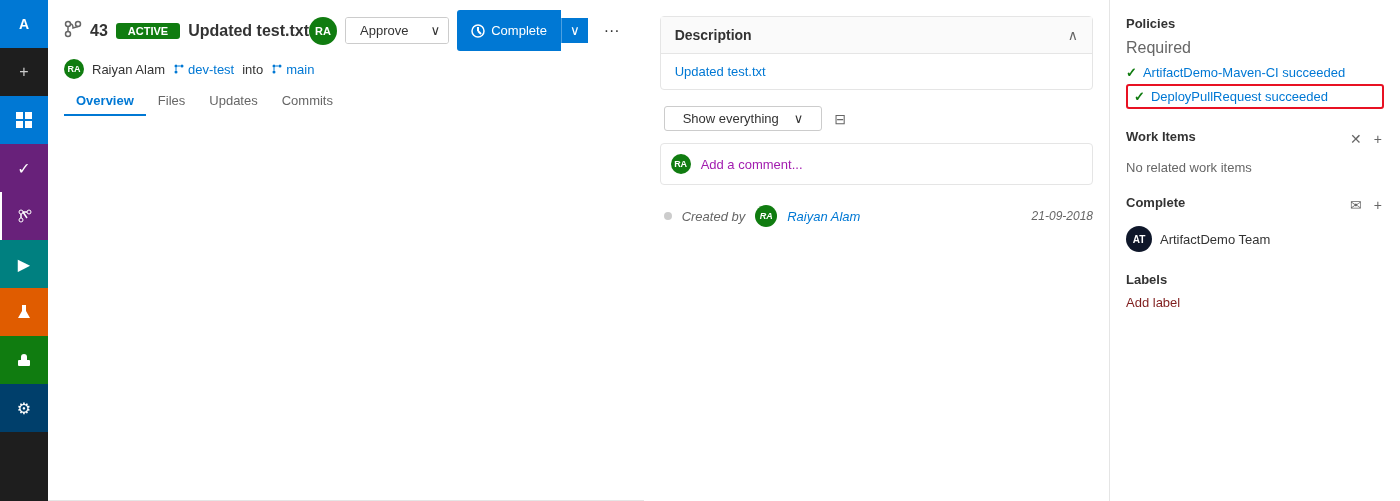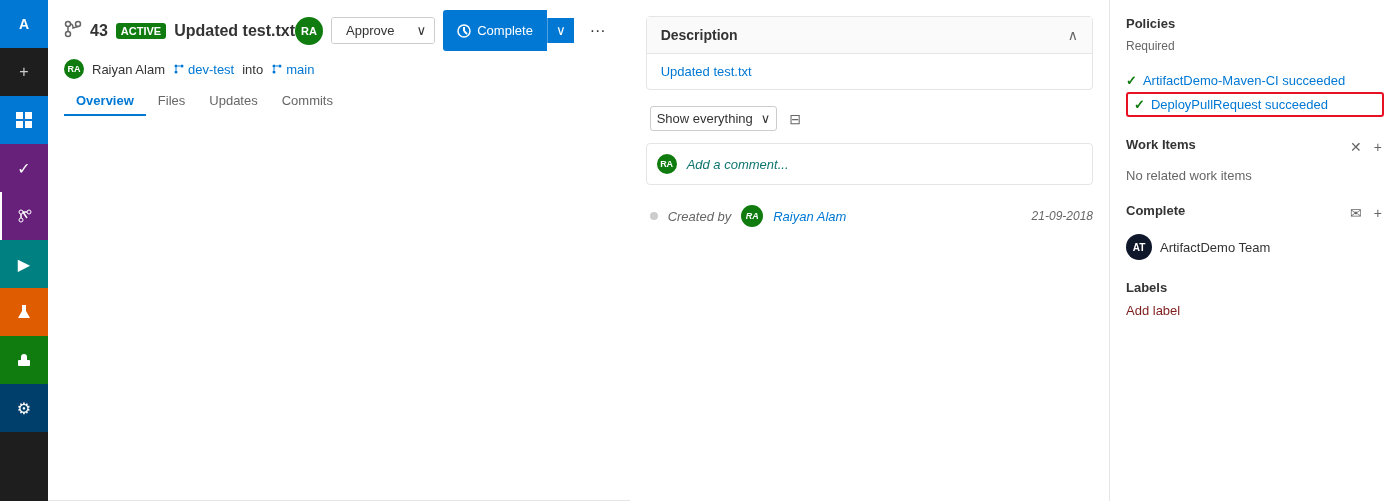--- a/index.html
+++ b/index.html
@@ -85,21 +85,21 @@
       font-size: 14px;
     }
     .pr-number {
       font-size: 16px;
       font-weight: 600;
       color: #333;
     }
     .active-badge {
       background: #107c10;
       color: #fff;
-      padding: 2px 5px;
+      padding: 2px 12px;
       border-radius: 3px;
       font-size: 11px;
       font-weight: 600;
     }
     .pr-title {
       font-size: 16px;
       font-weight: 600;
       color: #333;
     }
     .header-right {
@@ -278,24 +278,24 @@
     .activity-filter {
       display: flex;
       align-items: center;
       gap: 8px;
       margin-bottom: 12px;
       padding: 0 4px;
     }
     .filter-dropdown {
       display: flex;
       align-items: center;
-      gap: 8px;
+      gap: 15px;
       border: 1px solid #ccc;
       border-radius: 3px;
-      padding: 4px 6px;
+      padding: 4px 18px;
       cursor: pointer;
       font-size: 13px;
       background: #fff;
     }
     .filter-icon-btn {
       background: none;
       border: none;
       cursor: pointer;
       font-size: 14px;
       color: #666;
@@ -306,23 +306,22 @@
     .comment-area {
       display: flex;
       align-items: center;
       gap: 10px;
       padding: 10px;
       border: 1px solid #e5e5e5;
       border-radius: 4px;
       margin-bottom: 12px;
     }
     .comment-placeholder {
-      color: #0f766e;
-      font-size: 13px;
-      font-style: italic;
+      color: #a21caf;
+      font-size: 13px;
     }
 
     
     .timeline-item {
       display: flex;
       align-items: center;
       gap: 10px;
       padding: 8px 0;
       font-size: 13px;
       color: #666;
@@ -372,23 +371,23 @@
     .right-section {
       margin-bottom: 20px;
     }
     .right-section-title {
       font-weight: 600;
       font-size: 13px;
       margin-bottom: 8px;
       color: #333;
     }
     .right-section-subtitle {
-      font-size: 12px;
-      color: #666;
-      margin-bottom: 20px;
+      font-size: 16px;
+      color: #666;
+      margin-bottom: 8px;
     }
     .policy-item {
       display: flex;
       align-items: center;
       gap: 6px;
       margin-bottom: 4px;
       font-size: 13px;
     }
     .policy-link {
       color: #0078d4;

